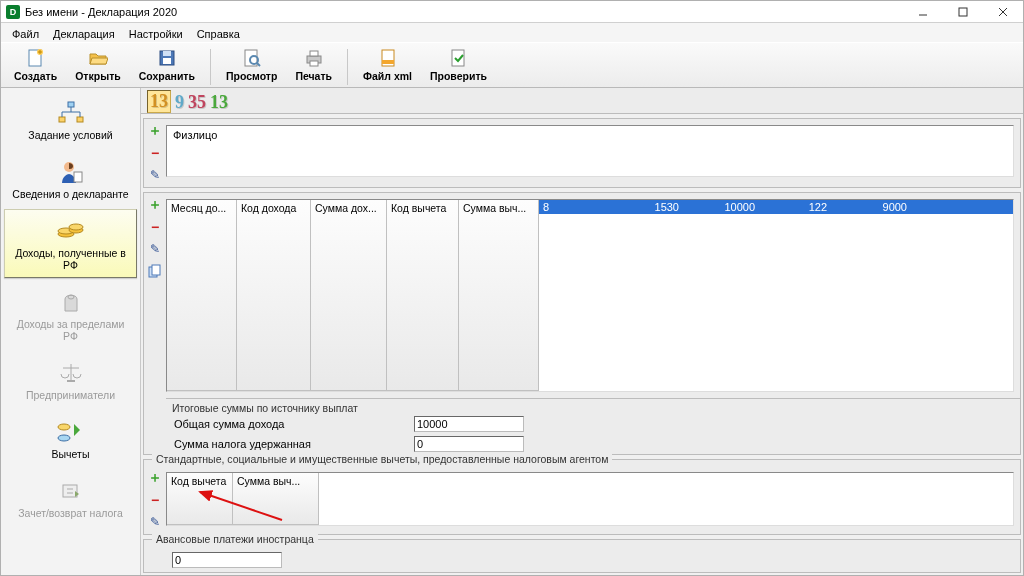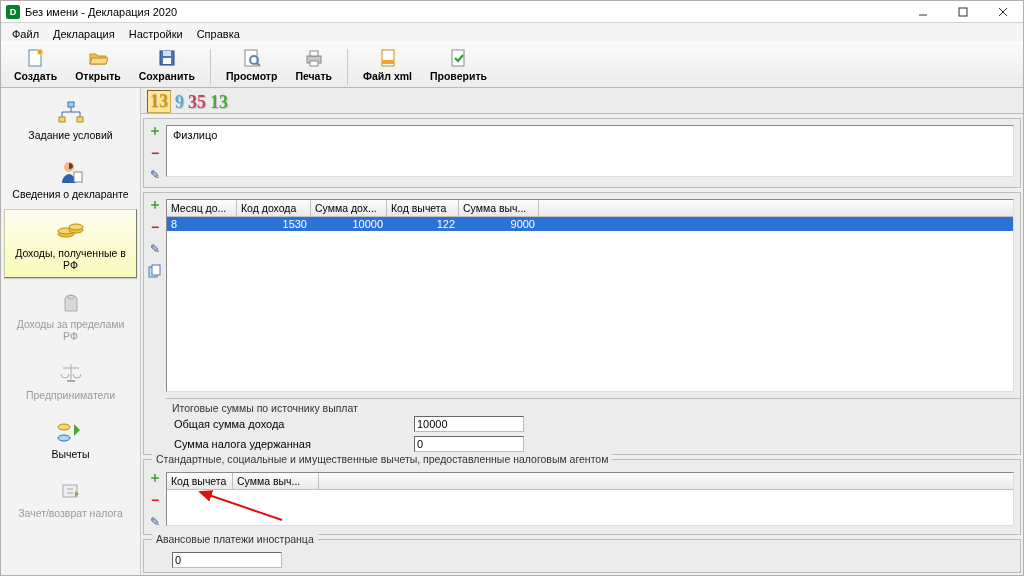--- a/index.html
+++ b/index.html
@@ -27,21 +27,21 @@
   .topstrip { height: 26px; background:#ececec; border-bottom:1px solid #bcbcbc; display:flex; align-items:flex-end; padding:0 4px; }
   .topstrip .num { font-size:18px; font-weight:900; margin:0 2px; font-family: Georgia, "Times New Roman", serif; text-shadow: 1px 1px 0 rgba(0,0,0,.15); }
   .c-green { color:#4aa83c; } .c-blue { color:#5fa9c9; } .c-orange { color:#d29022; } .c-mag { color:#c0455e; }
   .group { background:#ececec; border:1px solid #bcbcbc; margin:2px; position:relative; }
   .group > .legend { position:absolute; top:-7px; left:8px; background:#ececec; padding:0 4px; font-size:10.5px; color:#333; }
   .group-inner { display:flex; }
   .colbtns { width:22px; display:flex; flex-direction:column; align-items:center; padding:4px 2px; gap:6px; }
   .colbtns .ib { width:16px; height:16px; display:flex;align-items:center;justify-content:center; border:1px solid transparent; }
   .srcbox { flex:1; background:#fff; border:1px inset #ddd; margin:6px 6px 4px 0; min-height:52px; padding:2px; }
   .srcrow { padding:1px 4px; }
-  .tablewrap { flex:1; background:#fff; border:1px inset #ddd; margin:6px 6px 4px 0; display:flex; flex-direction:column; min-height:150px; }
+  .tablewrap { flex:1; background:#fff; border:1px inset #ddd; margin:6px 6px 4px 0; display:flex; min-height:150px; }
   .thead { display:flex; background:linear-gradient(#fdfdfd,#e9e9e9); border-bottom:1px solid #c0c0c0; }
   .th { padding:2px 4px; border-right:1px solid #c0c0c0; font-size:10.5px; white-space:nowrap; overflow:hidden; text-overflow:ellipsis; }
   .tbody { flex:1; overflow:auto; }
   .tr { display:flex; }
   .tr.sel { background:#2b72d6; color:#fff; }
   .td { padding:1px 4px; text-align:right; font-size:11px; }
   .td:first-child { text-align:left; }
   .colw0{width:70px}.colw1{width:74px}.colw2{width:76px}.colw3{width:72px}.colw4{width:80px}
   .colwA{width:66px}.colwB{width:86px}
   .totals { margin:2px 0 0 0; border-top:1px solid #bcbcbc; }

